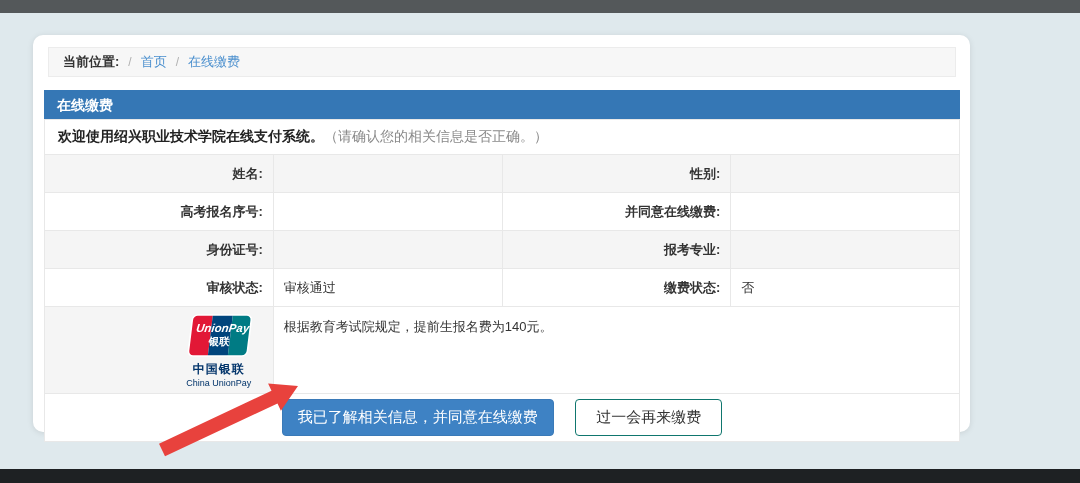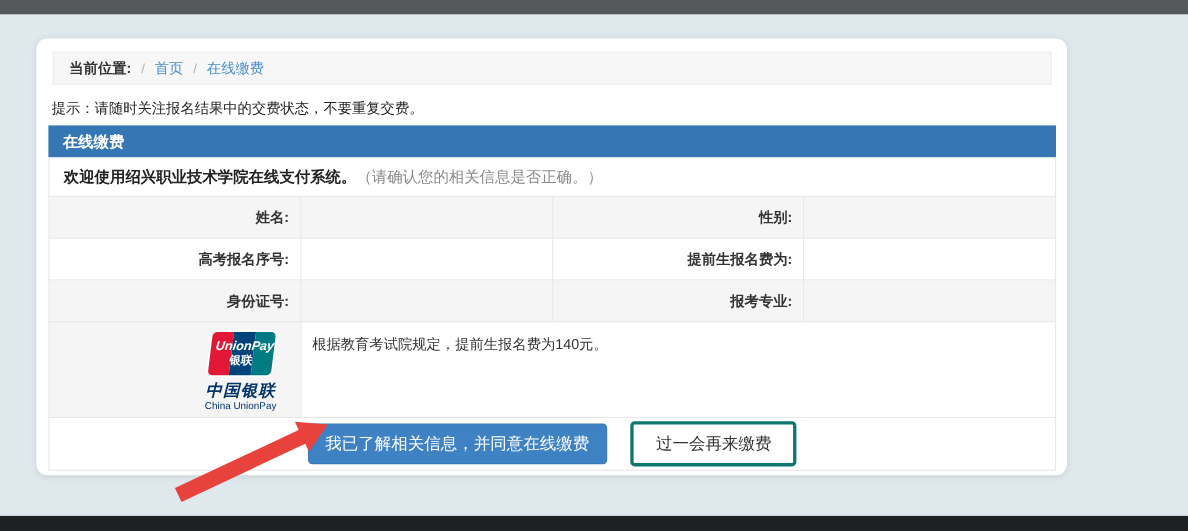--- a/index.html
+++ b/index.html
@@ -46,31 +46,31 @@
   .welcome-cell { font-size: 14px; padding: 8px 13px !important; height: 34px !important; }
   .welcome-bold { font-weight: bold; color: #222; }
   .welcome-note { color: #8a8a8a; }
   tr.striped td { background: #f5f5f5; }
   td.lab  { text-align: right; font-weight: bold; }
   td.val  { text-align: left; }
   .col-l1 { width: 21.5%; } .col-v1 { width: 29.5%; }
   .col-l2 { width: 22.5%; } .col-v2 { width: 26.5%; }
   td.up-cell { background: #f5f5f5; padding: 6px 8px 4px 0 !important; height: 87px !important; }
   .up-logo { width: 92px; margin-left: auto; text-align: center; }
-  .up-cn { color: #03356b; font-weight: bold; font-size: 15px; font-style: italic; letter-spacing: 1px; line-height: 17px; }
+  .up-cn { color: #03356b; font-weight: bold; font-size: 12px; letter-spacing: 1px; line-height: 17px; }
   .up-en { color: #03356b; font-size: 9px; line-height: 11px; }
   td.fee-cell { vertical-align: top; padding-top: 11px !important; font-size: 13px; color: #333; }
   td.btn-cell { height: 48px !important; text-align: center; background: #fff; }
   .btn-primary {
     background: #3e82c4; color: #ffffff; border: 1px solid #3a7ab8;
     border-radius: 4px; font-size: 15px; padding: 8px 15px;
     font-family: inherit; cursor: pointer;
   }
   .btn-secondary {
-    background: #fff; color: #333; border: 3px solid #0f766e;
+    background: #fff; color: #333; border: 1px solid #0f766e;
     border-radius: 4px; font-size: 15px; padding: 8px 20px;
     margin-left: 18px; font-family: inherit; cursor: pointer;
   }
   .arrow-overlay {
     position: absolute; left: 0; top: 0; width: 1080px; height: 483px;
     pointer-events: none; z-index: 5;
   }
 </style>
 </head>
 <body>
@@ -80,48 +80,53 @@
 <div class="card">
 
   <div class="breadcrumb">
     <span class="bc-label">当前位置:</span>
     <span class="bc-sep">/</span>
     <a class="bc-link">首页</a>
     <span class="bc-sep">/</span>
     <a class="bc-link">在线缴费</a>
   </div>
 
-  <div class="tip">提示：请随时关注报名结果中的交费状态，不要重复交费。</div>
 
   <div class="panel-header">在线缴费</div>
 
   <table class="info">
     <tbody>
         <tr>
       <td class="welcome-cell" colspan="4">
         <span class="welcome-bold">欢迎使用绍兴职业技术学院在线支付系统。</span><span class="welcome-note">（请确认您的相关信息是否正确。）</span>
       </td>
     </tr>
     <tr class="striped">
       <td class="lab col-l1">姓名:</td>
       <td class="val col-v1"></td>
       <td class="lab col-l2">性别:</td>
       <td class="val col-v2"></td>
     </tr>
     <tr>
       <td class="lab col-l1">高考报名序号:</td>
       <td class="val col-v1"></td>
-      <td class="lab col-l2">提前生报名费为:</td>
+      <td class="lab col-l2">并同意在线缴费:</td>
       <td class="val col-v2"></td>
     </tr>
     <tr class="striped">
       <td class="lab col-l1">身份证号:</td>
       <td class="val col-v1"></td>
       <td class="lab col-l2">报考专业:</td>
       <td class="val col-v2"></td>
+    </tr>
+    <tr>
+      <td class="lab col-l1">审核状态:</td>
+      <td class="val col-v1">审核通过</td>
+      <td class="lab col-l2">缴费状态:</td>
+      <td class="val col-v2">否</td>
     </tr>
     <tr>
       <td class="up-cell">
         <div class="up-logo">
           <svg width="70" height="44" viewBox="0 0 70 44">
             <defs>
               <clipPath id="upclip">
                     <rect x="0" y="1" width="59" height="41" rx="5"></rect>
                   </clipPath>
             </defs>

